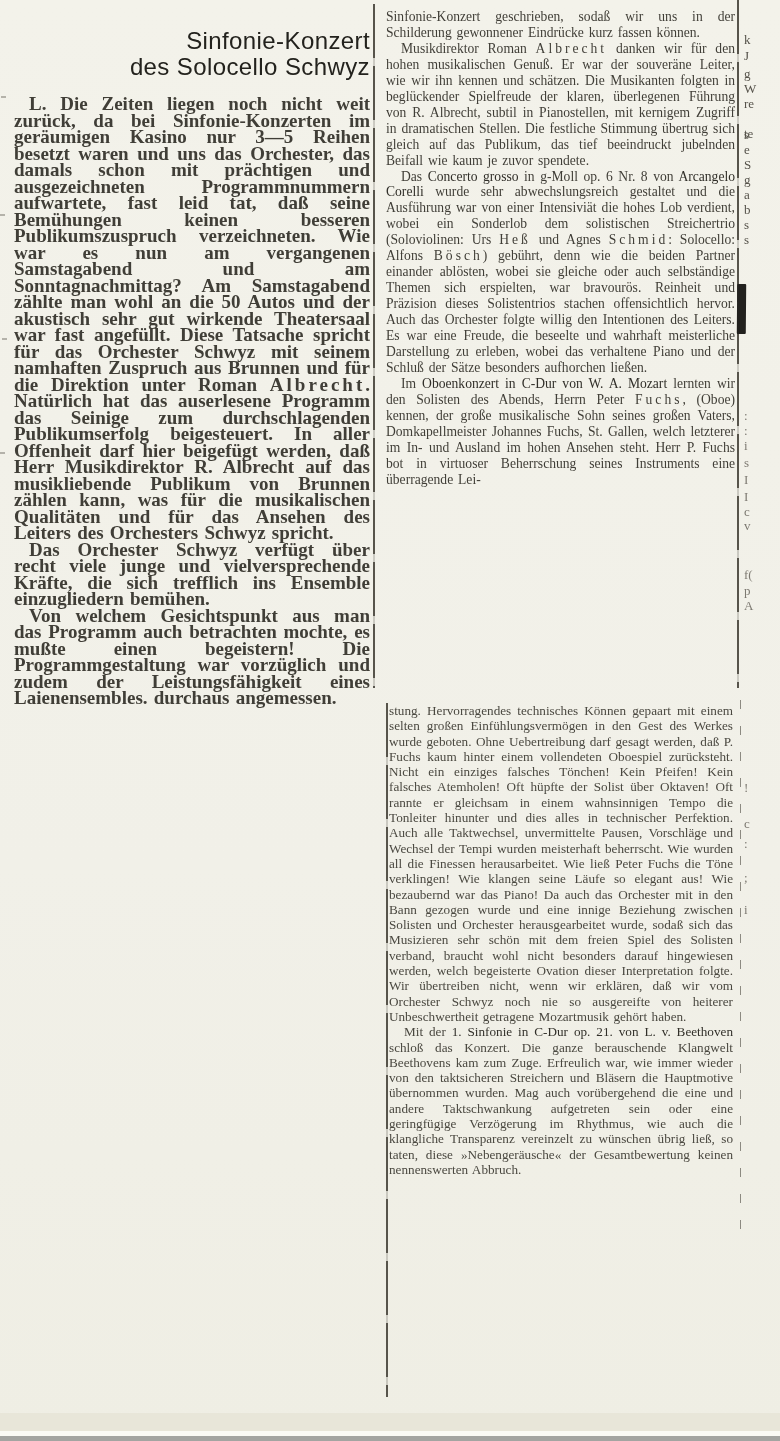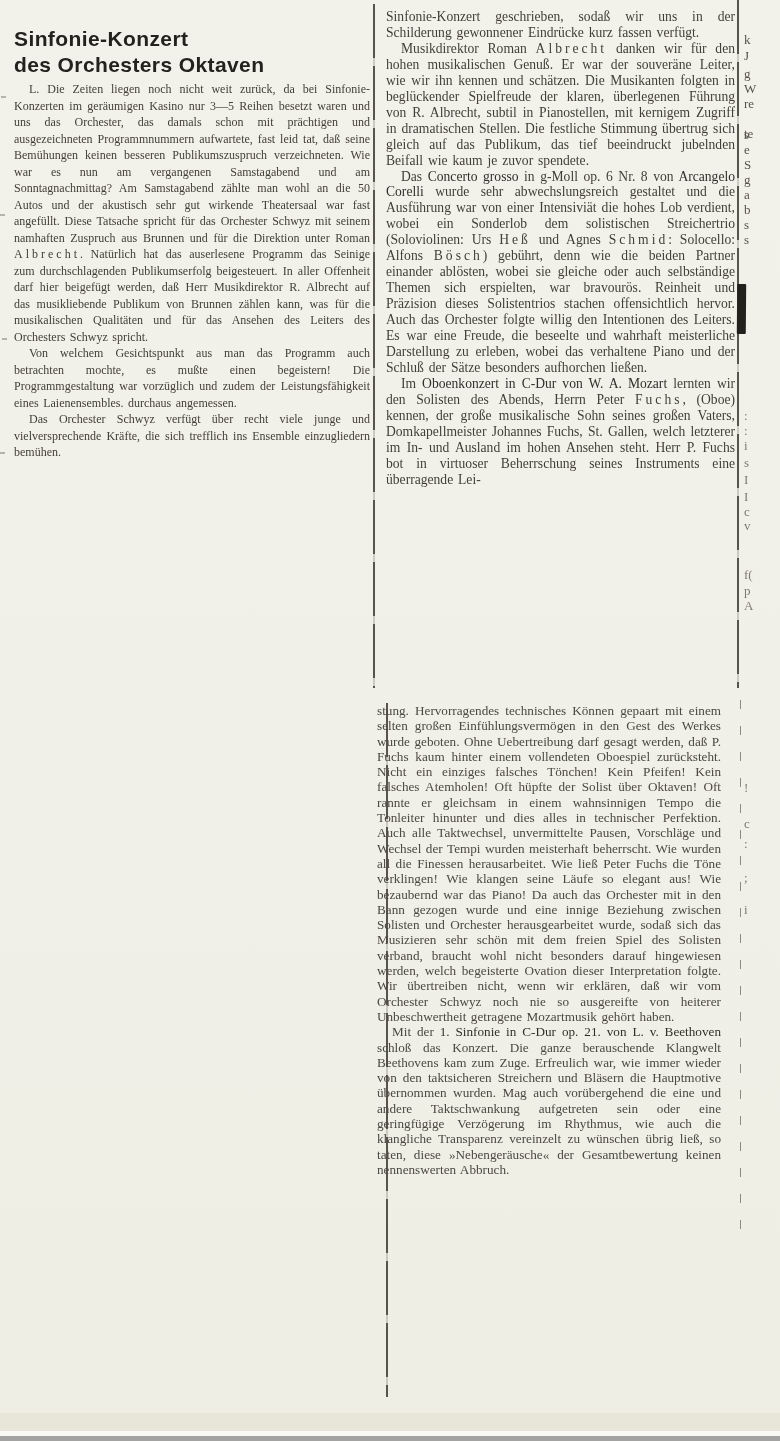--- a/index.html
+++ b/index.html
@@ -8,32 +8,32 @@
     width:780px;height:1441px;
     background:linear-gradient(180deg,#f3f2ea 0%,#f1f0e8 60%,#efeee4 100%);
     font-family:"Liberation Serif", serif;
     color:#403e37;
     overflow:hidden;
   }
   
   .headline{
     position:absolute;left:14px;top:12px;width:356px;
     font-family:"Liberation Sans", sans-serif;
-    font-weight:bold;font-size:21px;line-height:26px;
-    text-align:left;color:#23221d;letter-spacing:.4px;
+    font-weight:normal;font-size:24px;line-height:26px;
+    text-align:right;color:#23221d;letter-spacing:.4px;
   }
   
   .col{position:absolute;text-align:justify;}
   .col p{margin:0;text-align:justify;}
   .col p.indent{text-indent:15px;}
   .col .b{font-weight:normal;color:#312f29;}
   .col .sp{letter-spacing:3px;}
-  .col-left{left:14px;top:81px;width:356px;font-size:12px;line-height:16.5px;word-spacing:1.5px;}
+  .col-left{left:14px;top:96px;width:356px;font-size:19px;line-height:16.5px;word-spacing:1.5px;font-weight:bold;}
   .col-right{left:386px;top:9px;width:349px;font-size:13.6px;line-height:15.95px;word-spacing:1.5px;}
-  .col-bottom{left:377px;top:703px;width:344px;font-size:13.2px;line-height:15.3px;word-spacing:1.2px;color:#4a4840;}
+  .col-bottom{left:389px;top:703px;width:344px;font-size:13.2px;line-height:15.3px;word-spacing:1.2px;color:#4a4840;}
   
   .rule{position:absolute;width:2px;}
   .rule-broken{background:repeating-linear-gradient(to bottom,#57544b 0px,#57544b 54px,rgba(87,84,75,.25) 54px,rgba(87,84,75,.25) 62px);}
   .rule-mid{left:373px;top:4px;height:684px;}
   .rule-right{left:737px;top:0px;height:688px;}
   .rule-bl{left:386px;top:703px;height:694px;}
   .rule-br{left:740px;top:700px;height:540px;width:1px;
     background:repeating-linear-gradient(to bottom,rgba(87,84,75,.65) 0px,rgba(87,84,75,.65) 9px,transparent 9px,transparent 26px);}
   
   .marginal{position:absolute;left:742px;top:0;width:38px;height:100%;}
@@ -45,32 +45,32 @@
   .band-white{position:absolute;left:0;top:1431px;width:780px;height:5px;background:#fafaf5;}
   .band-gray{position:absolute;left:0;top:1436px;width:780px;height:5px;background:#a3a4a1;}
   
   .speck{position:absolute;width:5px;height:2px;background:rgba(87,84,75,.4);}
 </style>
 </head>
 <body>
 
 <div class="page">
 
-  <h1 class="headline"><span>Sinfonie-Konzert</span><br><span>des Orchesters Oktaven</span></h1>
+  <h1 class="headline"><span>Sinfonie-Konzert</span><br><span>des Solocello Schwyz</span></h1>
 
   <div class="col col-left">
       <p class="indent"><span>L. Die Zeiten liegen noch nicht weit zurück, da bei Sinfonie-Konzerten im geräumigen Kasino nur 3—5 Reihen besetzt waren und uns das Orchester, das damals schon mit prächtigen und ausgezeichneten Programmnummern aufwartete, fast leid tat, daß seine Bemühungen keinen besseren Publikumszuspruch verzeichneten. Wie war es nun am vergangenen Samstagabend und am Sonntagnachmittag? Am Samstagabend zählte man wohl an die 50 Autos und der akustisch sehr gut wirkende Theatersaal war fast angefüllt. Diese Tatsache spricht für das Orchester Schwyz mit seinem namhaften Zuspruch aus Brunnen und für die Direktion unter Roman </span><span class="sp">Albrecht</span><span>. Natürlich hat das auserlesene Programm das Seinige zum durchschlagenden Publikumserfolg beigesteuert. In aller Offenheit darf hier beigefügt werden, daß Herr Musikdirektor R. Albrecht auf das musikliebende Publikum von Brunnen zählen kann, was für die musikalischen Qualitäten und für das Ansehen des Leiters des Orchesters Schwyz spricht.</span></p>
+      <p class="indent"><span>Das Orchester Schwyz verfügt über recht viele junge und vielversprechende Kräfte, die sich trefflich ins Ensemble einzugliedern bemühen.</span></p>
       <p class="indent"><span>Von welchem Gesichtspunkt aus man das Programm auch betrachten mochte, es mußte einen begeistern! Die Programmgestaltung war vorzüglich und zudem der Leistungsfähigkeit eines Laienensembles. durchaus angemessen.</span></p>
-      <p class="indent"><span>Das Orchester Schwyz verfügt über recht viele junge und vielversprechende Kräfte, die sich trefflich ins Ensemble einzugliedern bemühen.</span></p>
     </div>
 
   <div class="rule rule-broken rule-mid"></div>
 
   <div class="col col-right">
-      <p><span>Sinfonie-Konzert geschrieben, sodaß wir uns in der Schilderung gewonnener Eindrücke kurz fassen verfügt.</span></p>
+      <p><span>Sinfonie-Konzert geschrieben, sodaß wir uns in der Schilderung gewonnener Eindrücke kurz fassen können.</span></p>
       <p class="indent"><span>Musikdirektor Roman </span><span class="sp">Albrecht</span><span> danken wir für den hohen musikalischen Genuß. Er war der souveräne Leiter, wie wir ihn kennen und schätzen. Die Musikanten folgten in beglückender Spielfreude der klaren, überlegenen Führung von R. Albrecht, subtil in Pianostellen, mit kernigem Zugriff in dramatischen Stellen. Die festliche Stimmung übertrug sich gleich auf das Publikum, das tief beeindruckt jubelnden Beifall wie kaum je zuvor spendete.</span></p>
       <p class="indent"><span>Das </span><span class="b">Concerto grosso</span><span> in g-Moll op. 6 Nr. 8 von </span><span class="b">Arcangelo Corelli</span><span> wurde sehr abwechslungsreich gestaltet und die Ausführung war von einer Intensiviät die hohes Lob verdient, wobei ein Sonderlob dem solistischen Streichertrio (Soloviolinen: Urs </span><span class="sp">Heß</span><span> und Agnes </span><span class="sp">Schmid</span><span>: Solocello: Alfons </span><span class="sp">Bösch</span><span>) gebührt, denn wie die beiden Partner einander ablösten, wobei sie gleiche oder auch selbständige Themen sich erspielten, war bravourös. Reinheit und Präzision dieses Solistentrios stachen offensichtlich hervor. Auch das Orchester folgte willig den Intentionen des Leiters. Es war eine Freude, die beseelte und wahrhaft meisterliche Darstellung zu erleben, wobei das verhaltene Piano und der Schluß der Sätze besonders aufhorchen ließen.</span></p>
       <p class="indent"><span>Im </span><span class="b">Oboenkonzert in C-Dur von W. A. Mozart</span><span> lernten wir den Solisten des Abends, Herrn Peter </span><span class="sp">Fuchs</span><span>, (Oboe) kennen, der große musikalische Sohn seines großen Vaters, Domkapellmeister Johannes Fuchs, St. Gallen, welch letzterer im In- und Ausland im hohen Ansehen steht. Herr P. Fuchs bot in virtuoser Beherrschung seines Instruments eine überragende Lei-</span></p>
     </div>
 
   <div class="rule rule-broken rule-right"></div>
 
   <div class="marginal">
       <span style="top: 32px;">k</span>
       <span style="top: 48px;">J</span>

